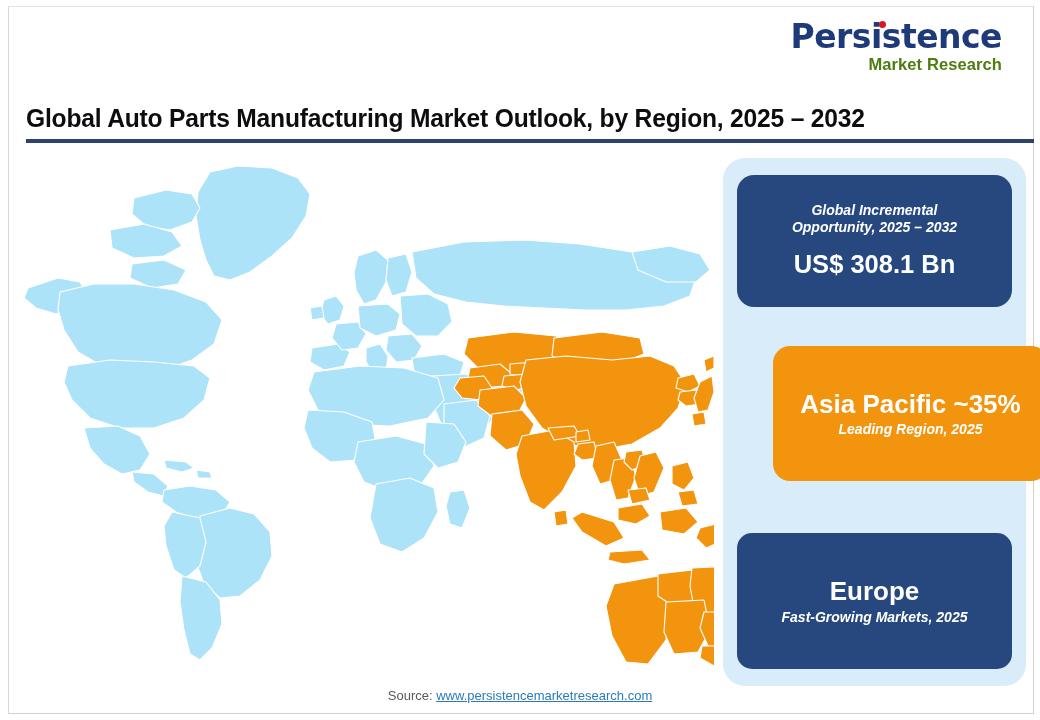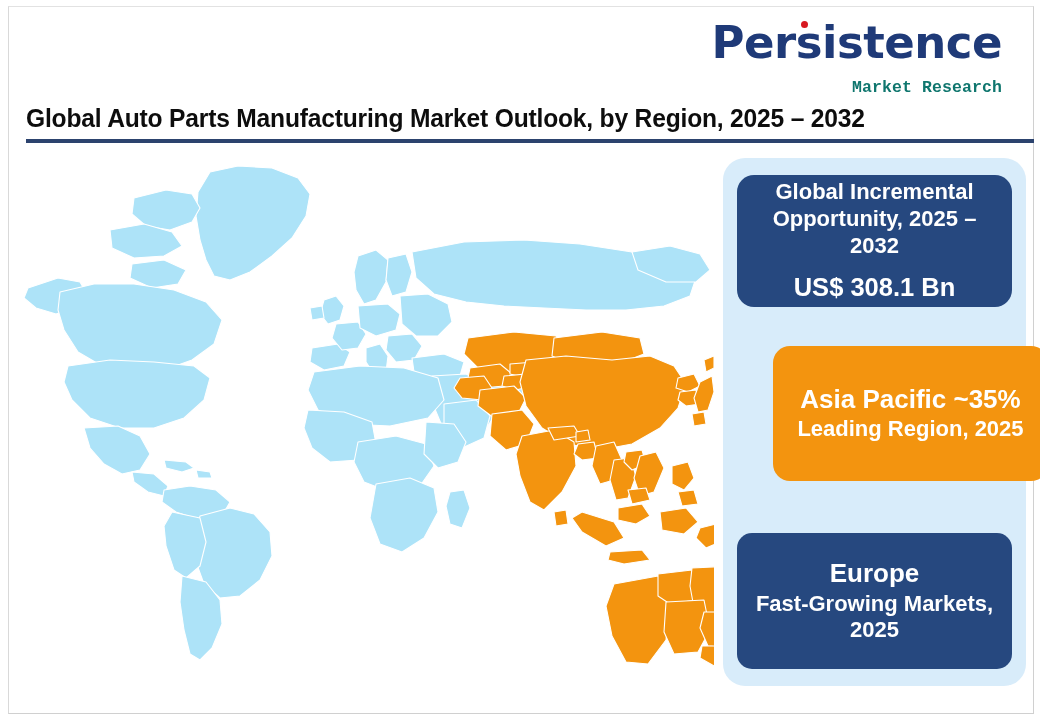--- a/index.html
+++ b/index.html
@@ -36,40 +36,40 @@
   #logo {
     position: absolute;
     right: 38px; top: 20px;
     text-align: right;
     line-height: 1;
     user-select: none;
   }
   #logo-main {
     font-family: "DejaVu Sans", sans-serif;
     font-weight: bold;
-    font-size: 45px;
+    font-size: 33px;
     letter-spacing: -0.5px;
     color: #1f3a78;
     position: relative;
     display: inline-block;
   }
   #logo-dot {
     position: absolute;
     width: 7px; height: 7px;
     border-radius: 50%;
     background: #d71920;
     left: 89px; top: 1px;
   }
   #logo-sub {
-    font-family: Liberation Mono, monospace;
+    font-family: Liberation Sans, sans-serif;
     font-weight: bold;
     font-size: 16.5px;
-    color: #0f766e;
+    color: #4d7c0f;
     letter-spacing: 0.1px;
-    margin-top: 15px;
+    margin-top: 3px;
   }
 
   
   #title-wrap {
     position: absolute;
     left: 26px; top: 104px;
     width: 1010px;
   }
   #title {
     font-family: "Liberation Sans Narrow", "Liberation Sans", sans-serif;
@@ -122,21 +122,21 @@
 
   #card-opportunity { top: 17px;  height: 132px; }
   #card-leading     { top: 188px; height: 135px; }
   #card-fast        { top: 375px; height: 136px; border-radius: 15px; }
 
   .card-line {
     font-family: "Liberation Sans", sans-serif;
     font-weight: bold;
     line-height: 1.22;
   }
-  .t-sm { font-size: 22px; }
+  .t-sm { font-size: 14px; font-style: italic; }
   .t-lg { font-size: 25.5px; }
   .t-xl { font-size: 26px; }
 
   #opp-value { margin-top: 12px; text-align: center; }
   #lead-sub  { margin-top: 1px; }
   #fast-sub  { margin-top: 1px; }
 
   
   #source {
     position: absolute;
@@ -303,14 +303,17 @@
       <div class="card-line t-sm" id="lead-sub">Leading Region, 2025</div>
     </div>
 
     <div class="card card-navy" id="card-fast">
       <div class="card-line t-xl">Europe</div>
       <div class="card-line t-sm" id="fast-sub">Fast-Growing Markets, 2025</div>
     </div>
 
   </div>
 
+  <div id="source">
+    <span>Source: </span><a id="source-url" href="#">www.persistencemarketresearch.com</a>
+  </div>
 
 </div>
 
 </body></html>

